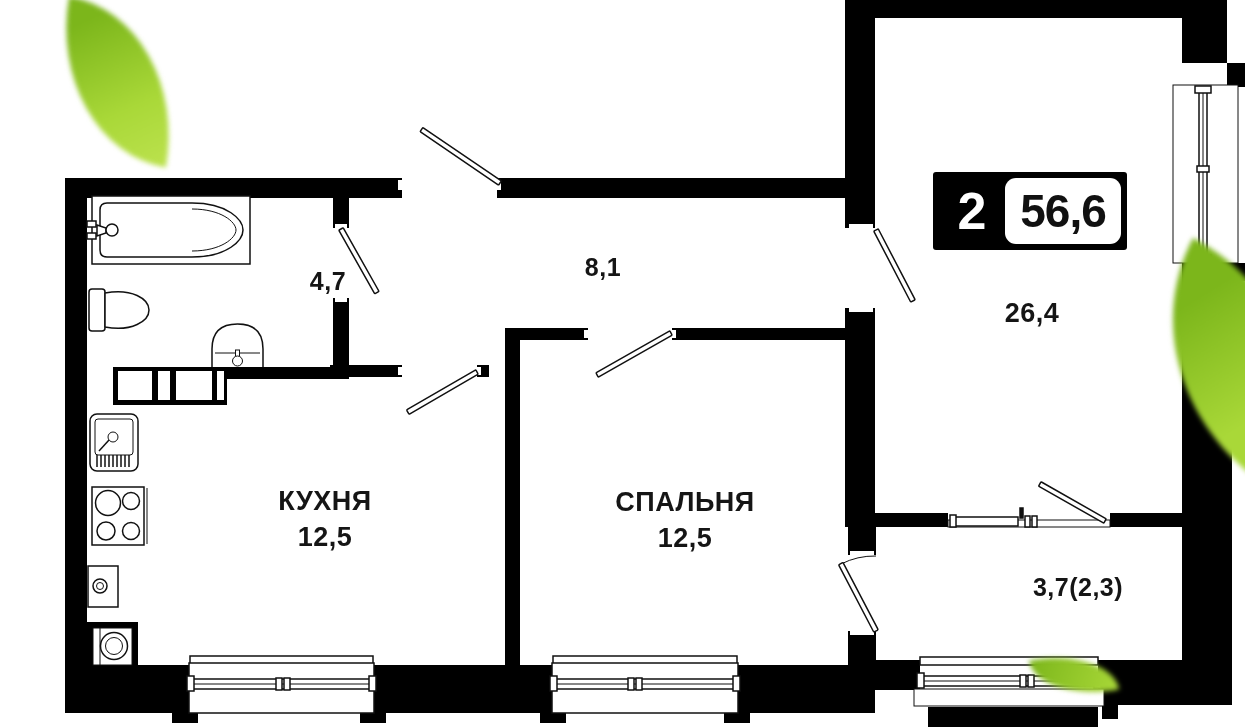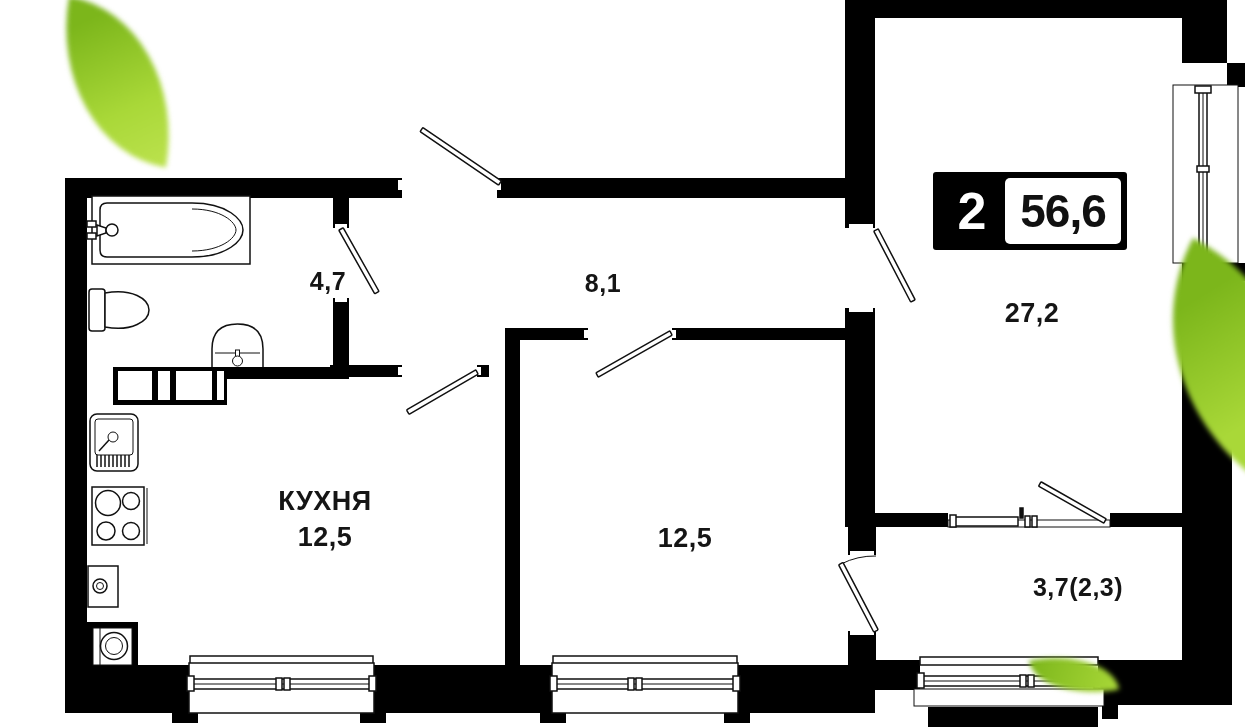--- a/index.html
+++ b/index.html
@@ -19,21 +19,21 @@
   
   .badge{
     position:absolute;left:933px;top:172px;width:194px;height:78px;
     background:var(--wall,#000);border-radius:3px;display:flex;align-items:stretch;
   }
   .badge-rooms{
     width:62px;display:flex;align-items:center;justify-content:center;
     color:#fff;font-size:52px;font-weight:700;padding-left:8px;
   }
   .badge-area-box{
-    flex:1;background:#fff;margin:6px 6px 6px 2px;border-radius:5px;
+    flex:1;background:#fff;margin:6px 6px 6px 2px;border-radius:11px;
     display:flex;align-items:center;justify-content:center;
   }
   .badge-area{font-size:46px;font-weight:700;color:#111;letter-spacing:-1px;}
   
   .leaf{position:absolute;filter:blur(2.5px);}
   .leaf-1{
     left:55px;top:6px;width:125px;height:152px;
     background:linear-gradient(145deg,var(--leaf_dark,#7cb61b) 15%,var(--leaf_light,#a9d838) 65%,#bce24e);
     border-radius:0 100% 0 100%;transform:rotate(10deg);
   }
@@ -268,29 +268,30 @@
       <g>
         <rect x="87" y="622" width="51" height="46" fill="#000" stroke="none"></rect>
         <rect x="93" y="628" width="39" height="37" stroke-width="1"></rect>
         <line x1="100" y1="628" x2="100" y2="665" stroke-width="1"></line>
         <circle cx="114" cy="646" r="13.5" stroke-width="1.5"></circle>
         <circle cx="114" cy="646" r="8.5" stroke-width="1"></circle>
       </g>
     </g>
   </svg>
 
-  <div class="lbl room-area" style="left:1032px;top:313px;">27,2</div>
+  <div class="lbl room-area" style="left:1032px;top:313px;">26,4</div>
 
   <div class="lbl room-name" style="left:325px;top:501px;">КУХНЯ</div>
   <div class="lbl room-area" style="left:325px;top:537px;">12,5</div>
 
+  <div class="lbl room-name" style="left:685px;top:502px;">СПАЛЬНЯ</div>
   <div class="lbl room-area" style="left:685px;top:538px;">12,5</div>
 
   <div class="lbl zone-area" style="left:296px;top:281px;">4,7</div>
-  <div class="lbl zone-area" style="left:571px;top:283px;">8,1</div>
+  <div class="lbl zone-area" style="left:571px;top:267px;">8,1</div>
   <div class="lbl zone-area" style="left:1046px;top:587px;">3,7(2,3)</div>
 
   <div class="badge">
     <div class="badge-rooms">2</div>
     <div class="badge-area-box">
       <div class="badge-area">56,6</div>
     </div>
   </div>
 
   <div class="leaf leaf-1"></div>

